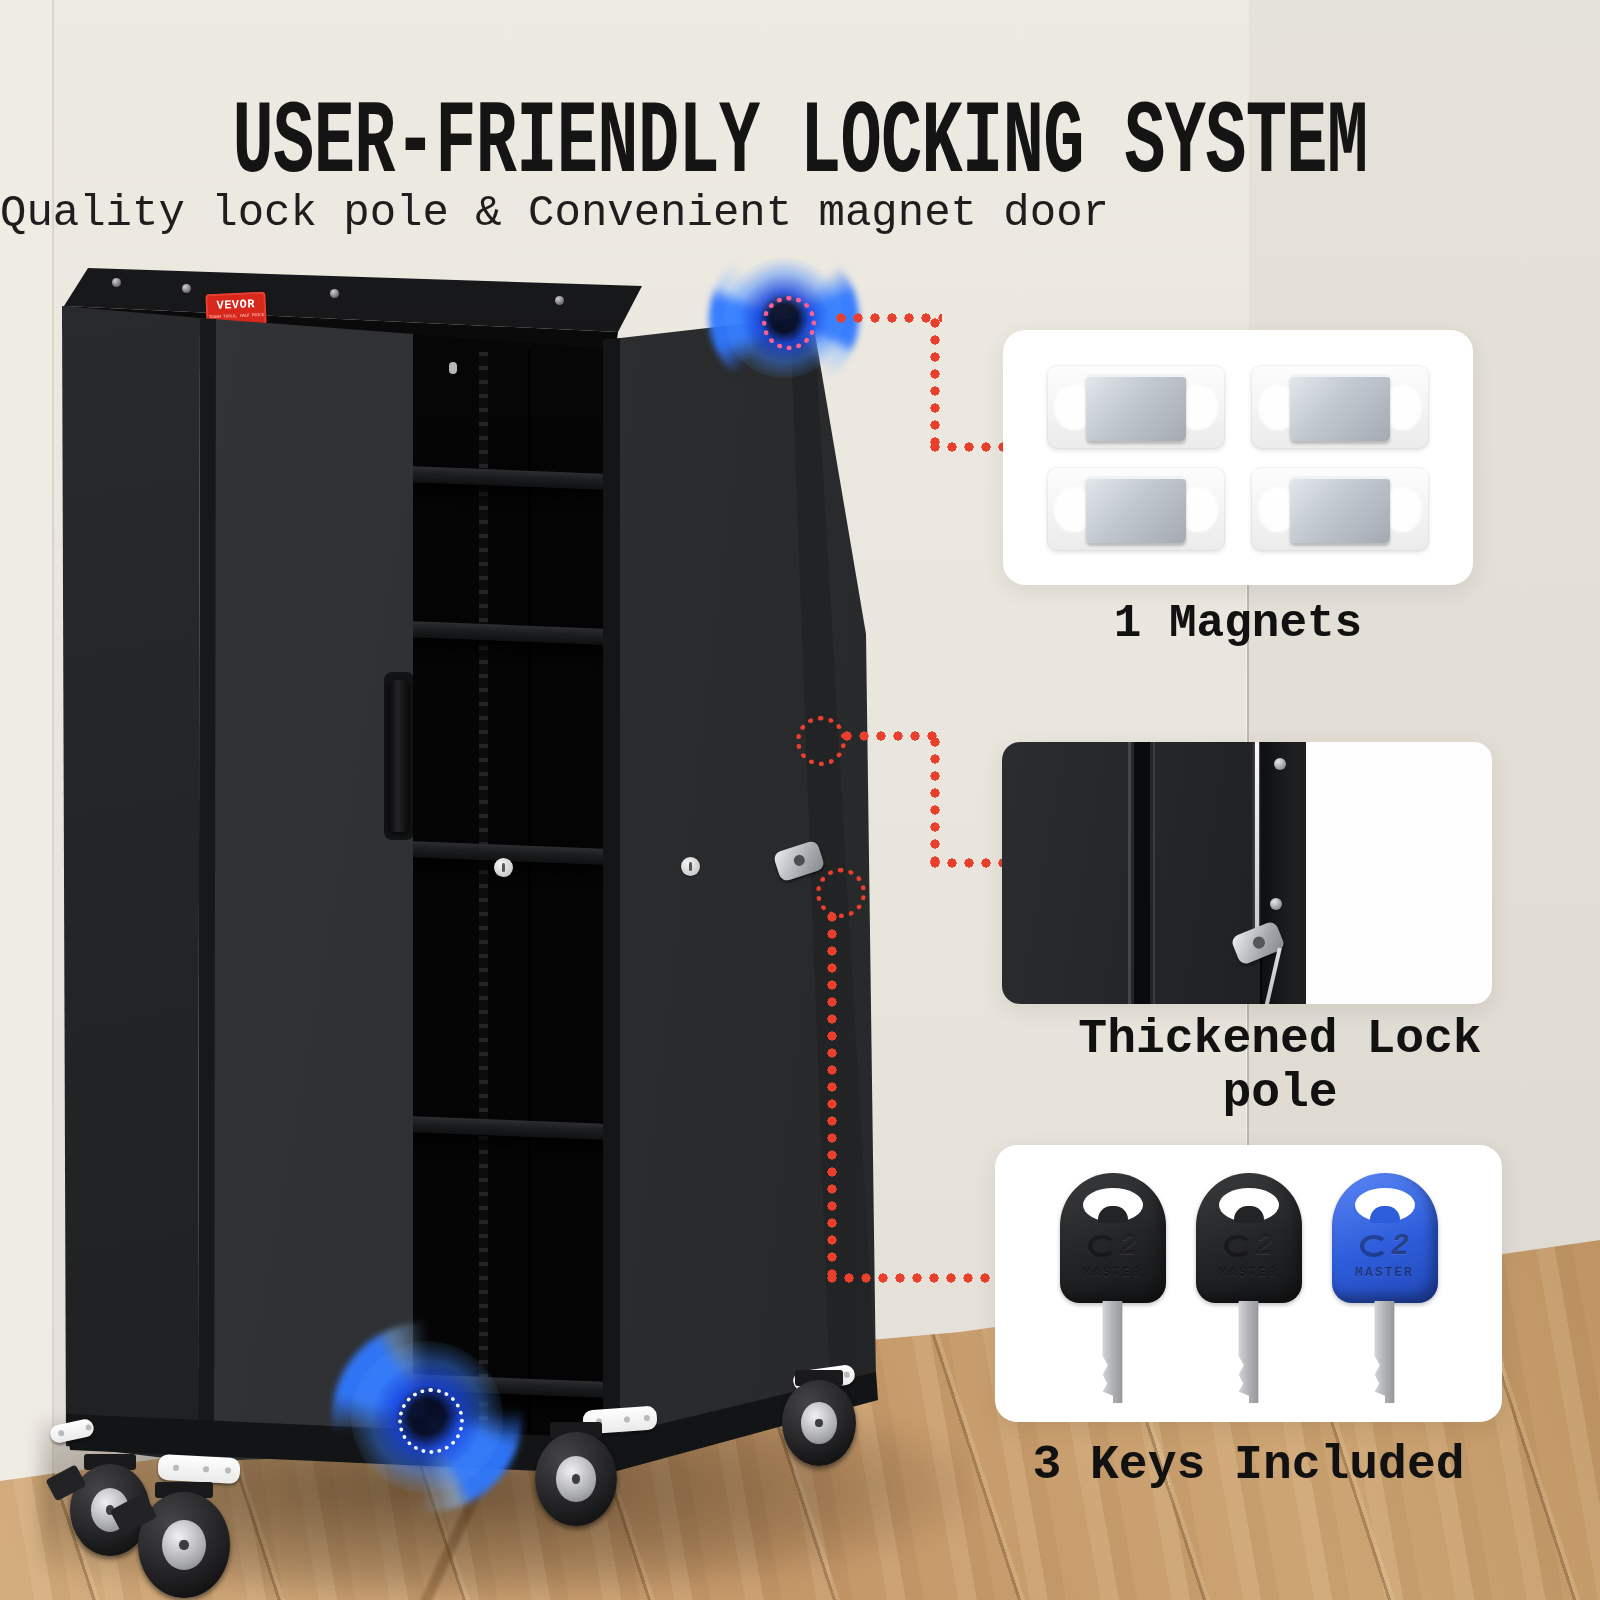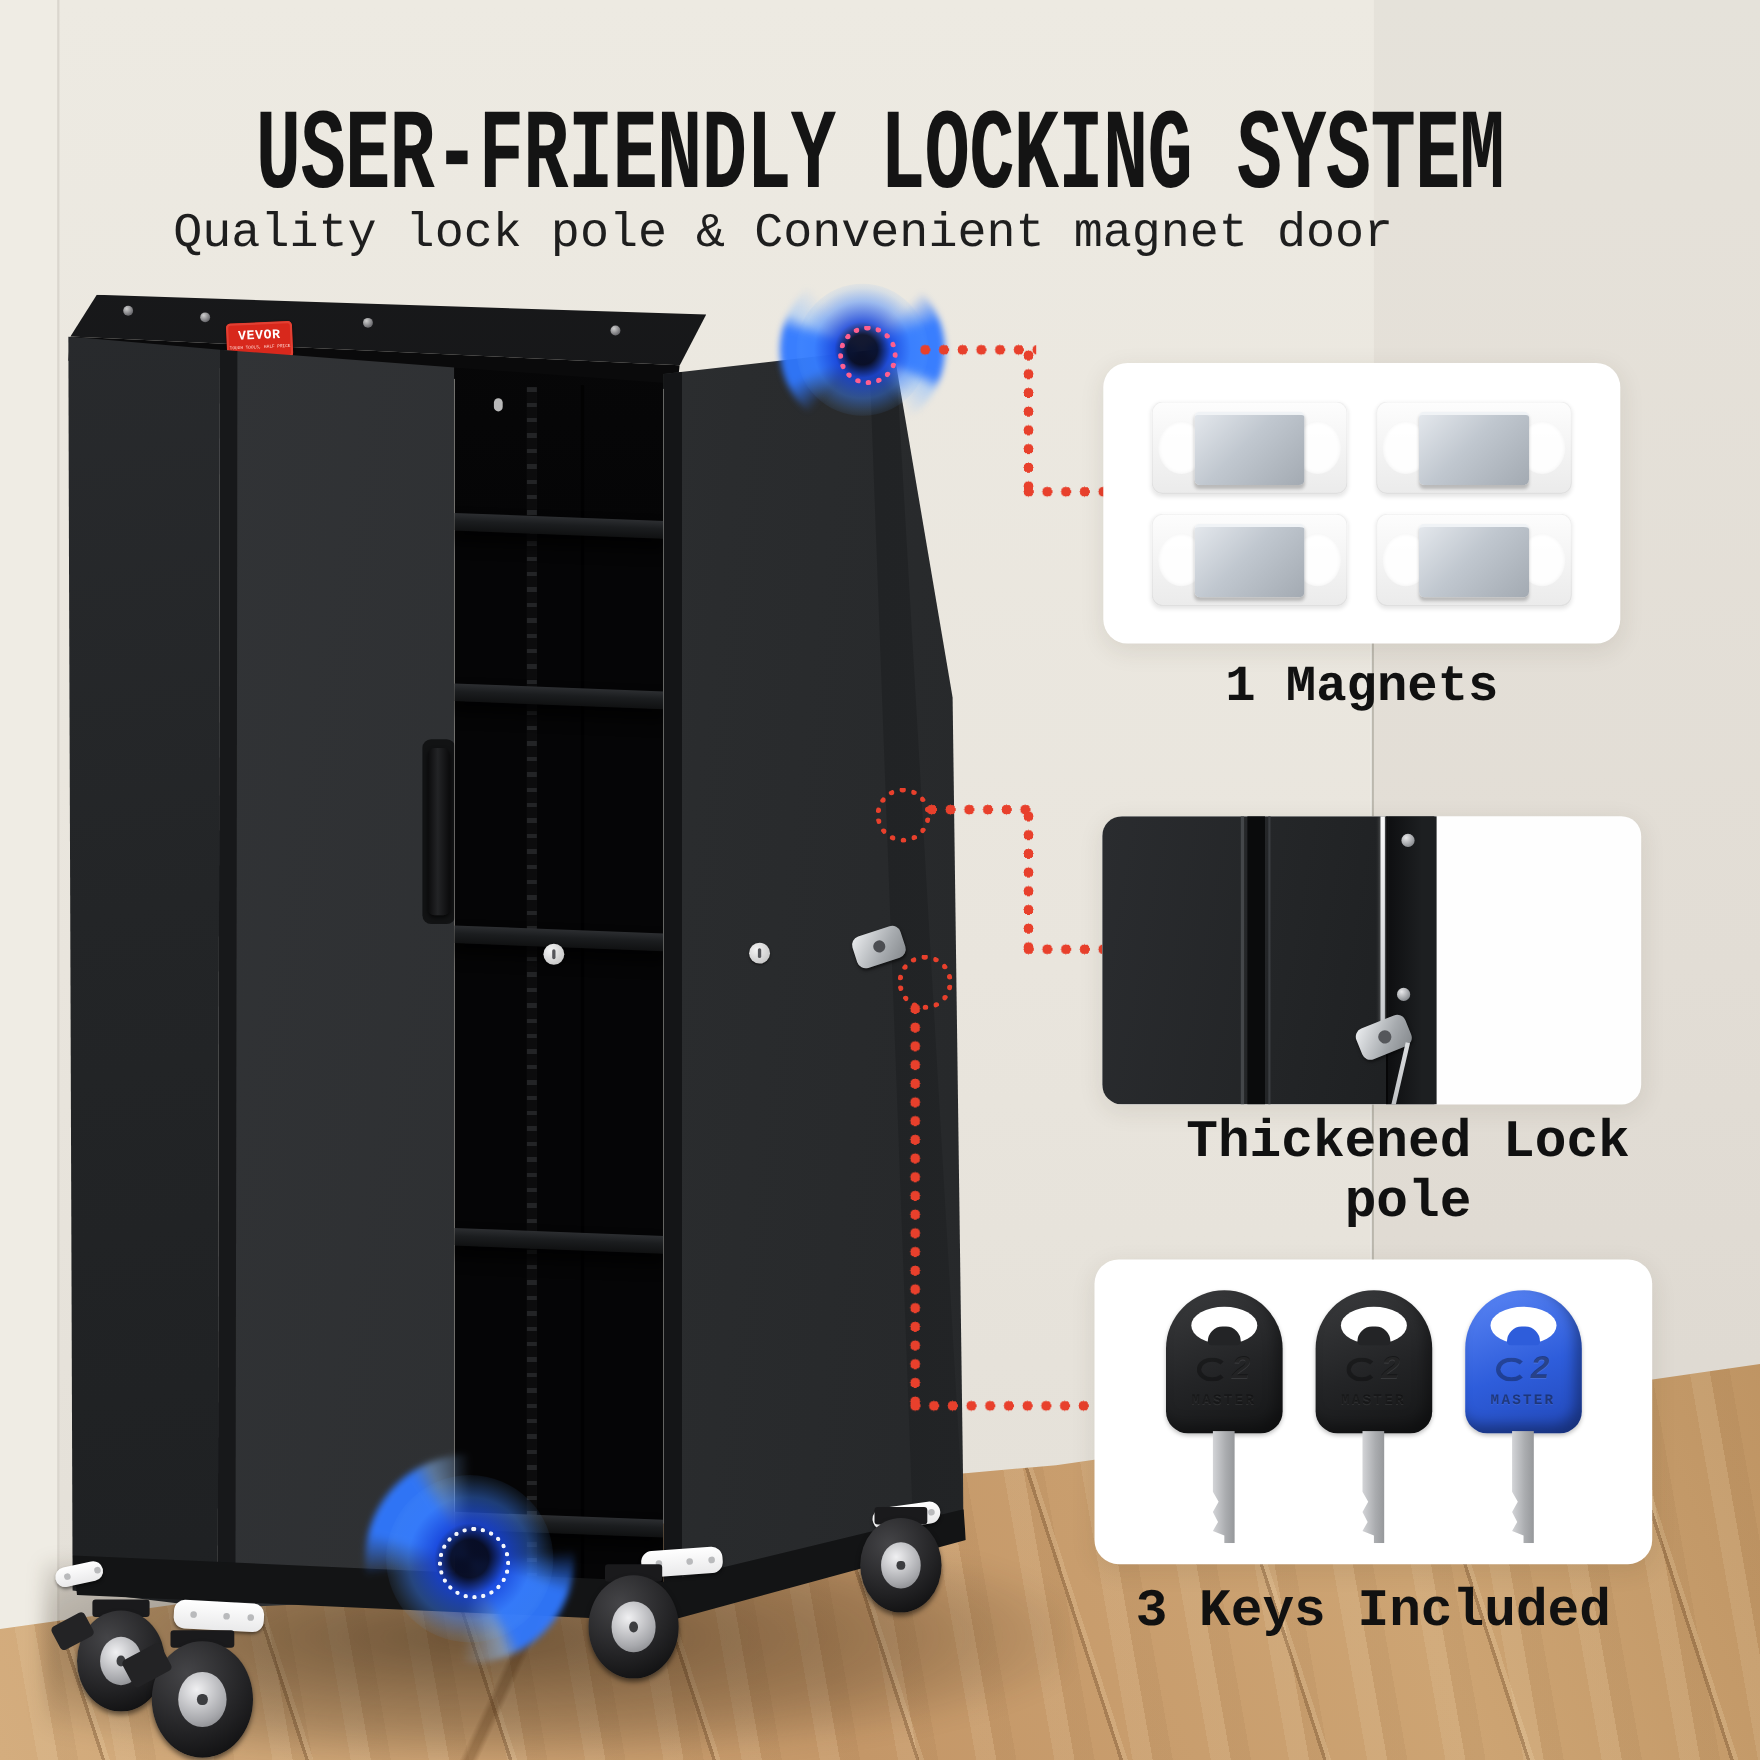--- a/index.html
+++ b/index.html
@@ -40,21 +40,21 @@
     filter:blur(8px);
   }
 
   
   .title{
     left:50%;top:84px;white-space:nowrap;color:var(--ink);
     font-size:104px;font-weight:800;letter-spacing:-1px;
     transform:translateX(-50%) scaleX(.66);transform-origin:center top;
   }
   .subtitle{
-    left:0;top:188px;width:1424px;text-align:center;color:#1e1e1e;font-size:44px;font-weight:400;
+    left:0;top:188px;width:1424px;color:#1e1e1e;font-size:44px;font-weight:400;
   }
 
   
   .cab{left:0;top:0;width:1600px;height:1600px;}
   .cab-top{clip-path:polygon(88px 268px,642px 286px,618px 332px,64px 306px);background:linear-gradient(180deg,#1b1c1e,#0d0d0e 70%);}
   .cab-rail{clip-path:polygon(64px 306px,618px 332px,615px 354px,62px 328px);background:#0a0a0b;}
   .screw{width:9px;height:9px;border-radius:50%;background:radial-gradient(circle at 35% 30%,#cfcfcf,#6c6c70 70%);}
   .vevor-badge{
     left:206px;top:293px;width:60px;height:33px;background:#d8281c;border-radius:4px;
     transform:rotate(-2.5deg);box-shadow:inset 0 0 0 2px #e24033,0 1px 2px rgba(0,0,0,.6);

